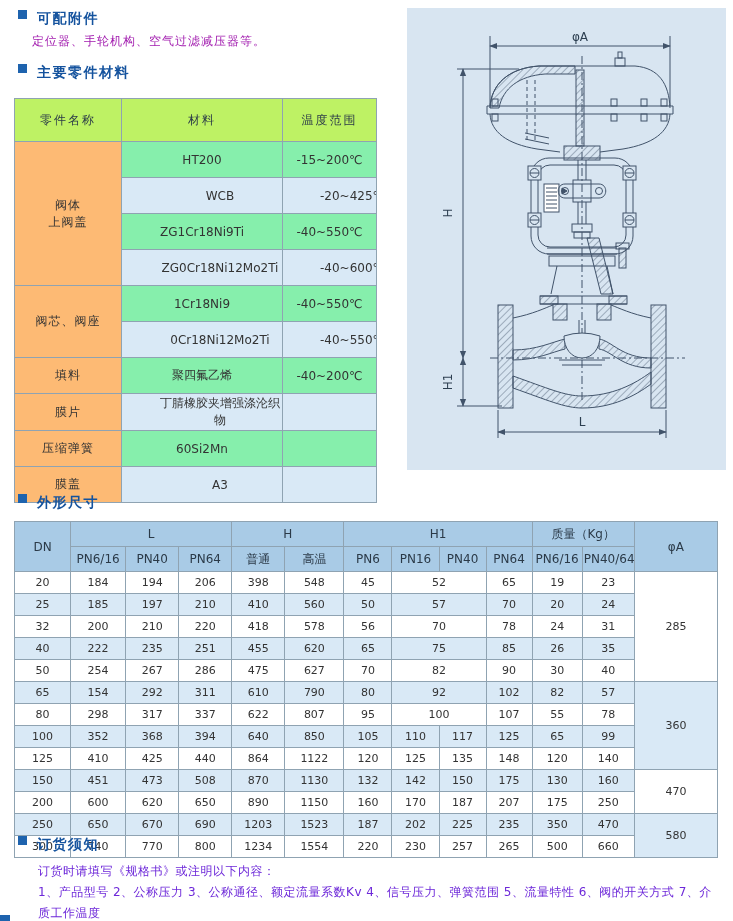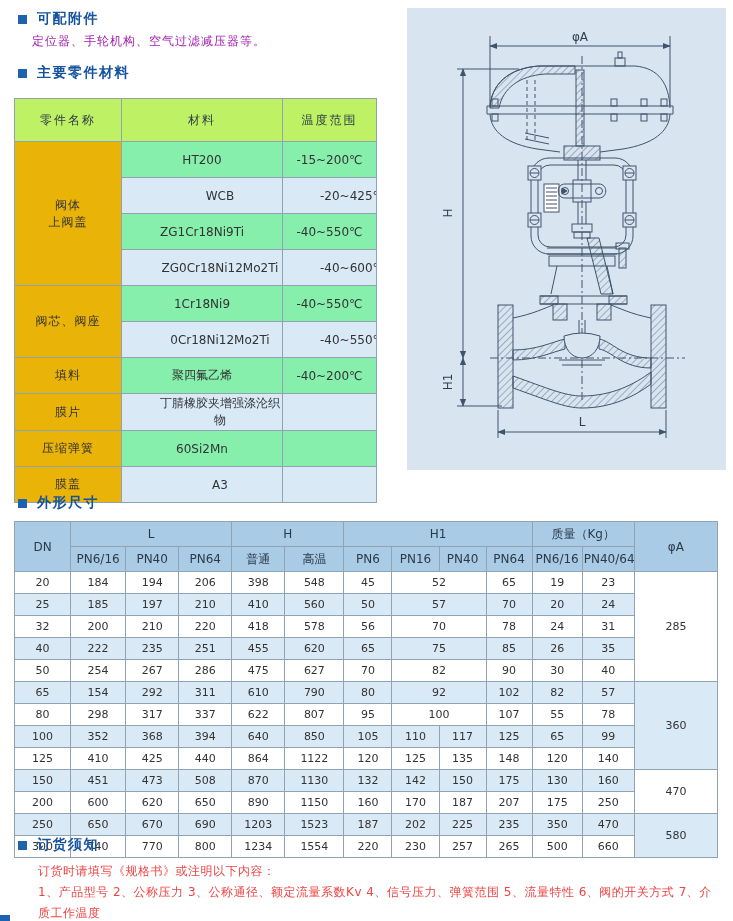--- a/index.html
+++ b/index.html
@@ -1,43 +1,43 @@
 <!DOCTYPE html>
 <html><head>
 <meta charset="utf-8">
 <style>
   html,body{margin:0;padding:0;background:#fff;}
   .page{position:relative;width:733px;height:921px;background:#ffffff;overflow:hidden;
         font-family:"DejaVu Sans","Liberation Sans",sans-serif;color:#333;}
   
-  .sec{position:absolute;display:flex;align-items:center;gap:10px;}
+  .sec{position:absolute;display:flex;gap:10px;}
   .bullet{width:9px;height:9px;background:#1e63ae;flex:0 0 auto;}
   .sec h2{margin:0;font-size:14px;font-weight:bold;color:#15539e;letter-spacing:1.5px;}
   .body-text{position:absolute;font-size:12px;color:#a21caf;letter-spacing:1px;}
   
   table{border-collapse:collapse;table-layout:fixed;}
   td,th{border:1px solid #8fa3b2;overflow:hidden;}
   .mat{position:absolute;left:14px;top:98px;width:362px;}
   .mat th{background:#bef264;height:40px;font-size:12px;font-weight:normal;color:#2b3a48;letter-spacing:2px;}
   .mat td{height:33px;text-align:center;font-size:12px;color:#333;}
-  .mat td.gname{background:#eab308;letter-spacing:1px;margin-left:8px;}
+  .mat td.gname{background:#fdba74;letter-spacing:1px;margin-left:8px;}
   .mat td.wt{background:#86efac;}
   .mat td.alt{background:#d9e9f6;padding-left:37px;}
   .dims{position:absolute;left:14px;top:521px;width:704px;}
   .dims th{background:#a9cbe6;font-weight:normal;font-size:12px;color:#2b3a48;height:22px;}
   .dims td{height:19px;text-align:center;font-size:11px;color:#333;background:#fff;}
   .dims tr.alt td{background:#d9e9f6;}
   .dims td.pw{background:#ffffff !important;}
   .dims td.pb{background:#d9e9f6 !important;}
   
   .panel{position:absolute;left:407px;top:8px;width:319px;height:462px;background:#d8e5f1;}
   .panel svg{display:block;}
   
   .ord-body{position:absolute;left:38px;top:861px;width:682px;}
-  .ord-body p{margin:0;font-size:12px;line-height:21px;color:#ef4444;letter-spacing:0.5px;}
+  .ord-body p{margin:0;font-size:12px;line-height:21px;color:#6d28d9;letter-spacing:0.5px;}
   .corner{position:absolute;left:0;top:915px;width:10px;height:6px;background:#1e63ae;}
 </style>
 </head>
 <body>
 
 <div class="page">
 
   <div class="sec" style="left:18px;top:10px;">
     <span class="bullet"></span>
     <h2>可配附件</h2>

